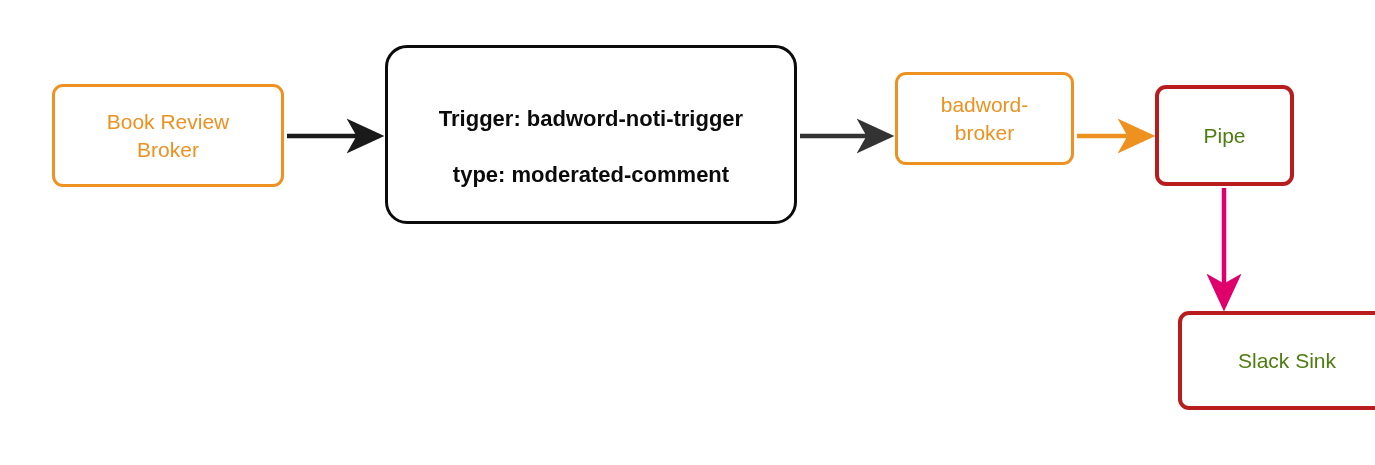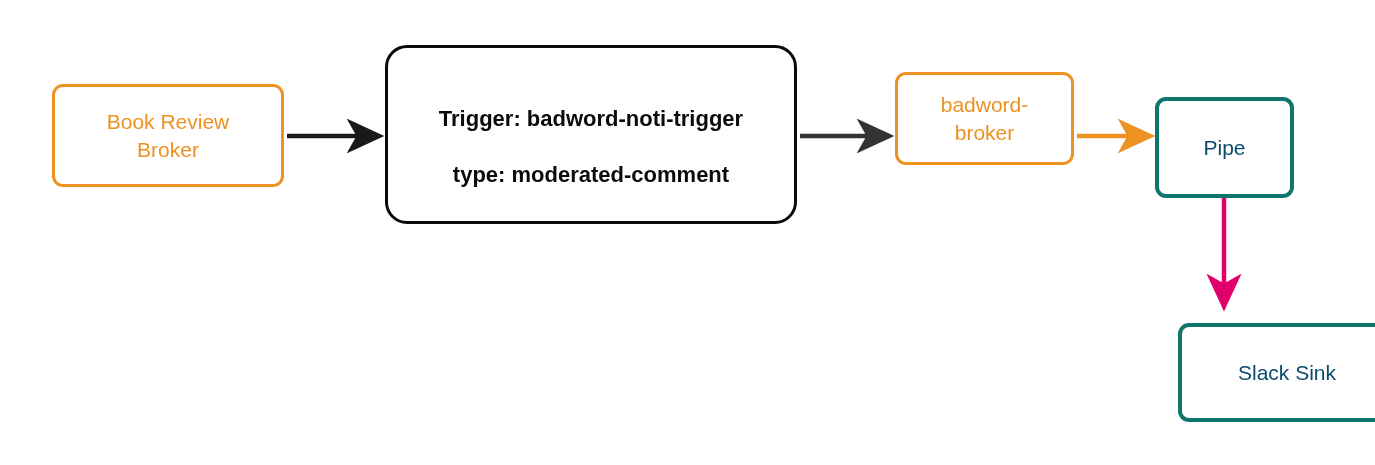--- a/index.html
+++ b/index.html
@@ -35,25 +35,24 @@
     background: #ffffff;
     line-height: 1.32;
   }
   .node-orange {
     border: 3px solid #ED9121;
     border-radius: 11px;
     color: #ED9121;
     font-size: 21px;
   }
   .node-pink {
-    border: 4px solid #0f766e;
+    border: 4px solid #b91c1c;
     border-radius: 11px;
-    color: #0c4a6e;
+    color: #4d7c0f;
     font-size: 21px;
-    margin-top: 12px;
   }
   .node-trigger {
     border: 3.5px solid #0b0b0b;
     border-radius: 22px;
     color: #0b0b0b;
     font-size: 22px;
   }
   .node-trigger .lines {
     display: block;
     width: 100%;

